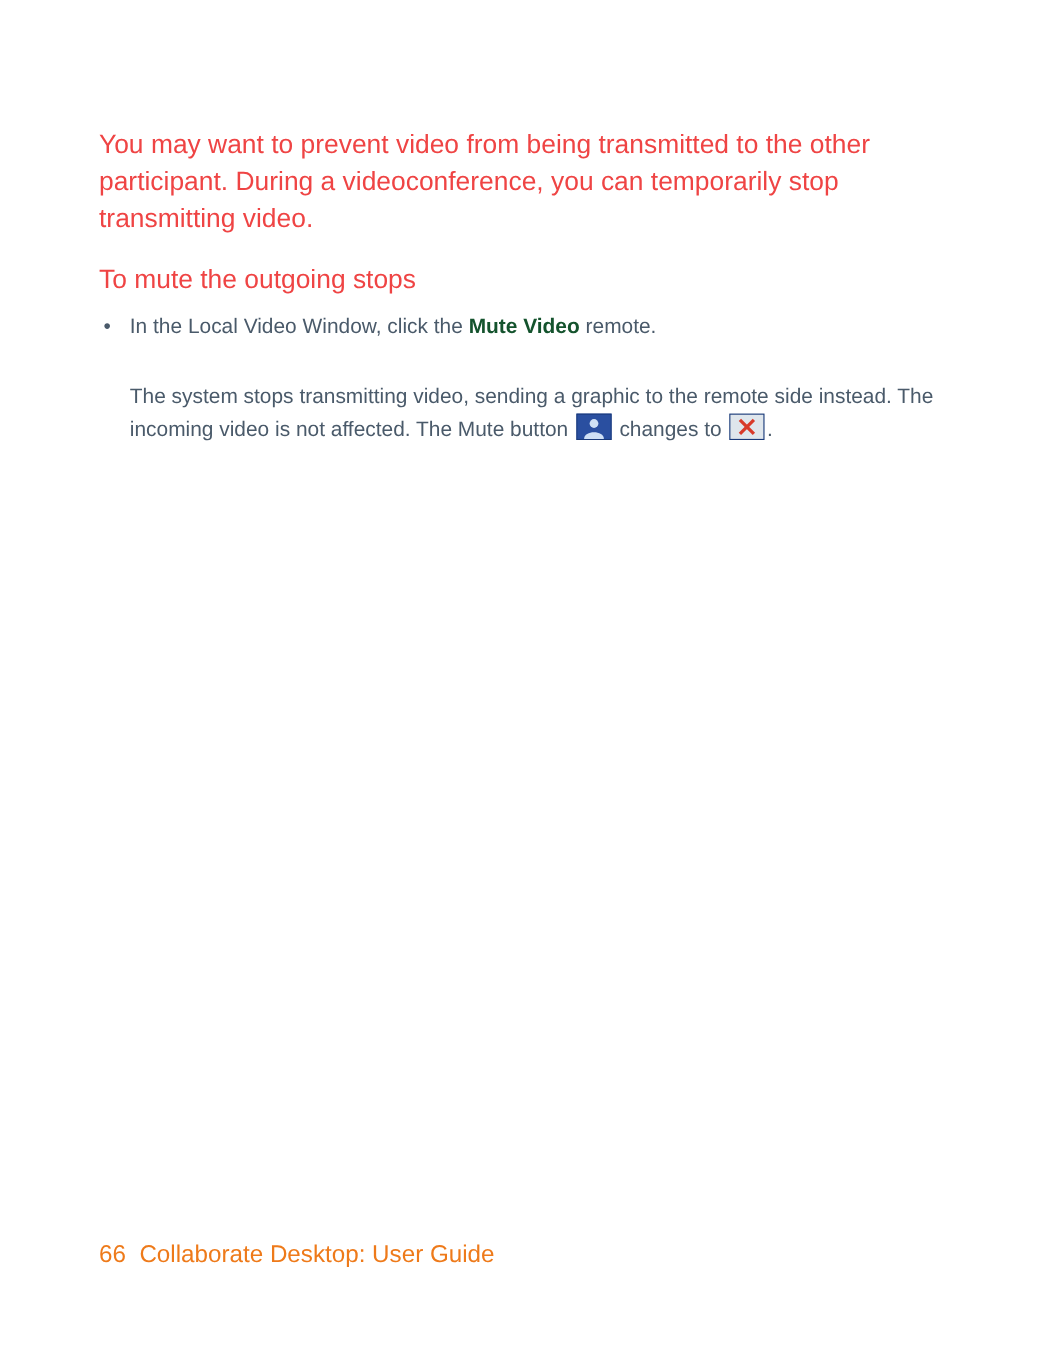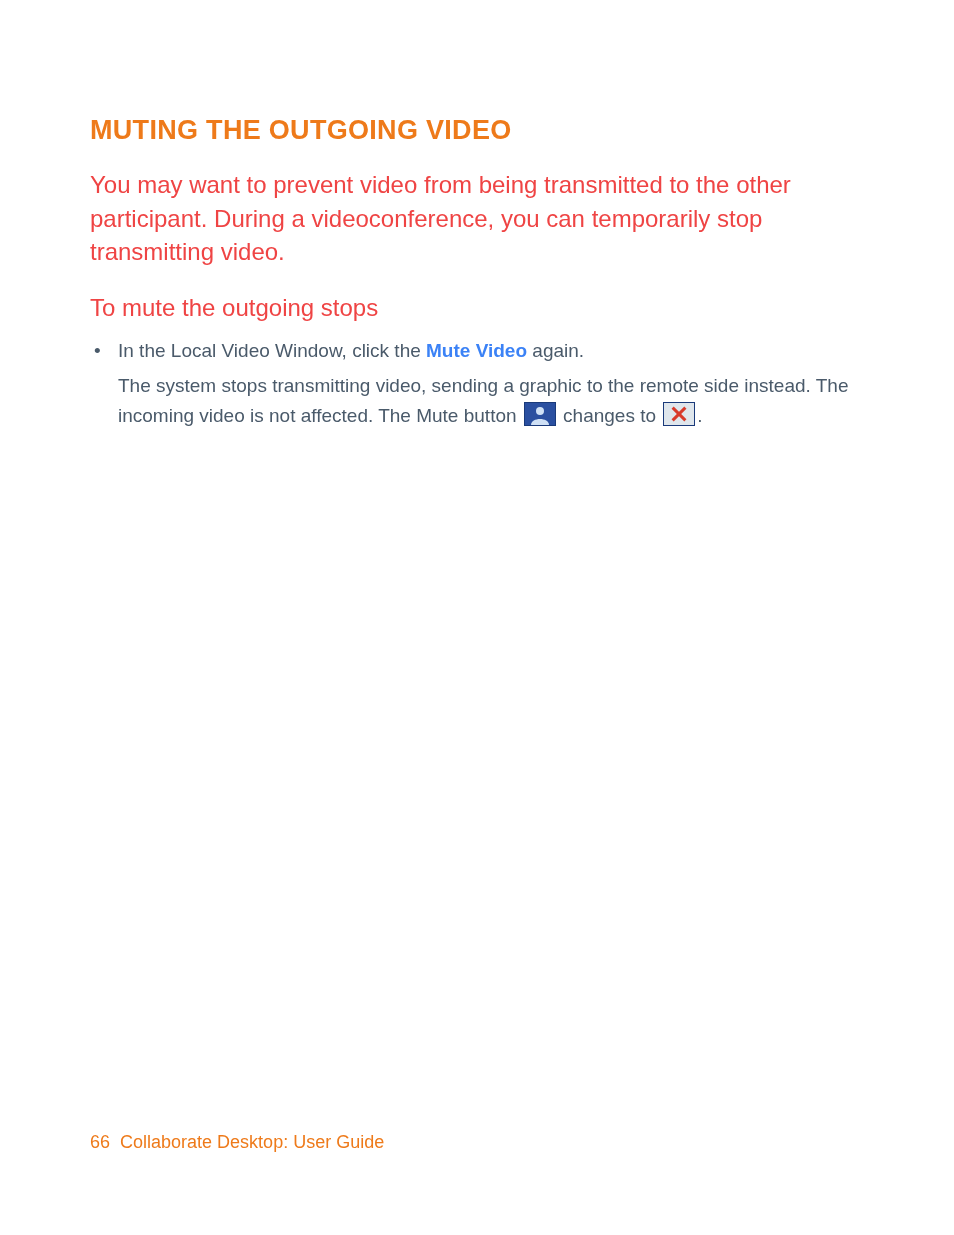--- a/index.html
+++ b/index.html
@@ -47,27 +47,27 @@
   }
   ul.bulleted > li::before {
     content: "•";
     position: absolute;
     left: -24px;
     top: 0;
     color: #4a5a6a;
     font-size: 19px;
   }
   .sub {
-    margin-top: 6px;
+    margin-top: 34px;
     font-size: 19px;
     line-height: 1.6;
     color: #4a5a6a;
   }
   .bold {
-    color: #3b82f6;
+    color: #14532d;
     font-weight: 600;
   }
   .icon-box {
     display: inline-block;
     width: 30px;
     height: 22px;
     vertical-align: -4px;
     border: 1px solid #1a3a7a;
     background: #2a4fa0;
     position: relative;
@@ -92,37 +92,36 @@
     background: #d83a2a;
     transform-origin: center;
   }
   .icon-x::before { transform: translate(-50%, -50%) rotate(45deg); }
   .icon-x::after  { transform: translate(-50%, -50%) rotate(-45deg); }
 
   .footer {
     position: absolute;
     left: 90px;
     bottom: 82px;
-    font-size: 18px;
+    font-size: 22px;
     color: #ee7a1a;
   }
 </style>
 </head>
 <body>
 
 <div class="page">
-  <h1 class="heading">MUTING THE OUTGOING VIDEO</h1>
 
   <p>You may want to prevent video from being transmitted to the other participant. During a videoconference, you can temporarily stop transmitting video.</p>
 
   <p class="lead">To mute the outgoing stops</p>
 
   <ul class="bulleted">
     <li>
-      <span>In the Local Video Window, click the </span><span class="bold">Mute Video</span><span> again.</span>
+      <span>In the Local Video Window, click the </span><span class="bold">Mute Video</span><span> remote.</span>
 
       <div class="sub">
         <span>The system stops transmitting video, sending a graphic to the remote side instead. The incoming video is not affected. The Mute button </span><span class="icon-box"><svg class="icon-person" viewBox="0 0 30 22">
               <rect x="0" y="0" width="30" height="22" fill="#2a4fa0"></rect>
               <circle cx="15" cy="8" r="4" fill="#cfe0f5"></circle>
               <path d="M6 22 C6 14 24 14 24 22 Z" fill="#cfe0f5"></path>
             </svg></span><span> changes to </span><span class="icon-box icon-x"></span><span>.</span><br>
       </div>
     </li>
   </ul>

